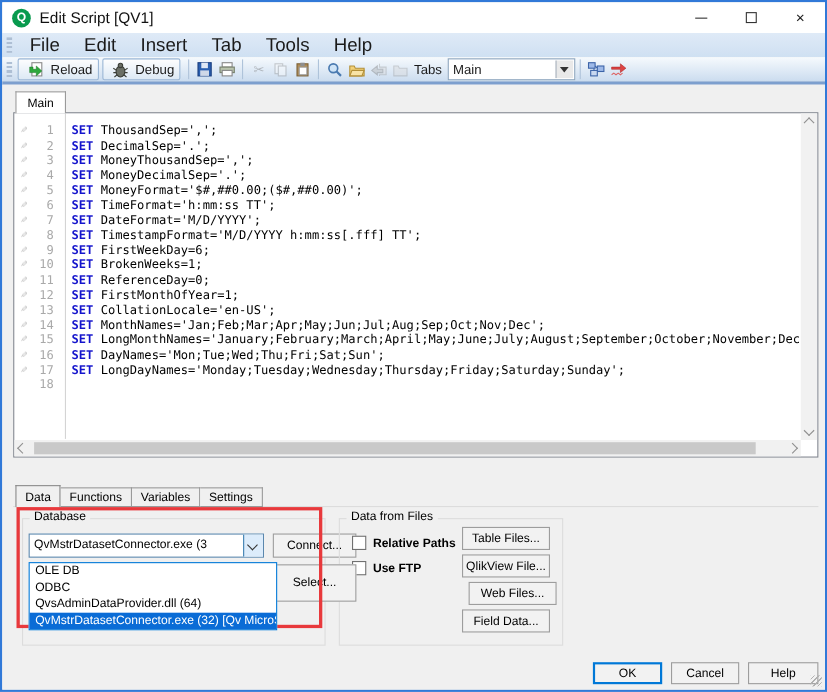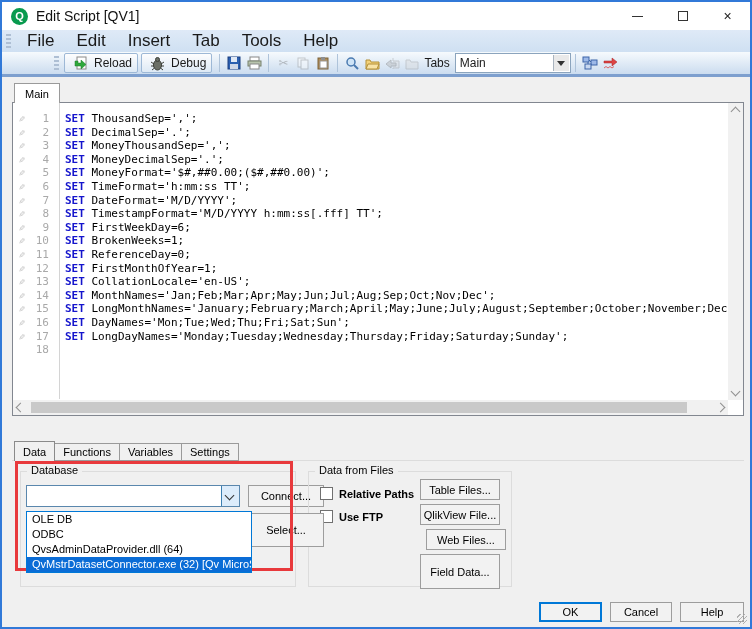--- a/index.html
+++ b/index.html
@@ -15,21 +15,21 @@
   .wbtn{width:45px;height:28px;display:flex;align-items:center;justify-content:center;color:#222;font-size:14px;}
   .minglyph{width:11px;height:1px;background:#333;}
   .maxglyph{width:10px;height:10px;border:1px solid #333;}
   
   .menubar{position:absolute;left:0;top:28px;width:100%;height:22px;background:linear-gradient(#dfeaf7,#cfe0f2);
            display:flex;align-items:center;font-size:17px;color:#1a1a1a;}
   .grip{width:5px;height:14px;margin:0 5px 0 4px;background:repeating-linear-gradient(#aebfd4 0 2px,transparent 2px 4px);}
   .menu-item{padding:2px 11px;cursor:default;}
   
   .toolbar{position:absolute;left:0;top:50px;width:100%;height:25px;background:linear-gradient(#f6fafd,#cbdcef);
-           border-bottom:3px solid #7d9fce;display:flex;align-items:center;font-size:12px;color:#1a1a1a;padding-left:48px;}
+           border-bottom:3px solid #7d9fce;display:flex;align-items:center;font-size:12px;color:#1a1a1a;}
   .tbtn{display:flex;align-items:center;gap:4px;border:1px solid #9db8d6;background:linear-gradient(#fdfdfe,#dde9f5);
         border-radius:2px;padding:1px 5px;height:20px;margin-right:3px;}
   .tico{width:18px;height:18px;display:flex;align-items:center;justify-content:center;margin:0 1px;}
   .tico.dis{opacity:.4;filter:grayscale(1);}
   .tsep{width:1px;height:18px;background:#aec3da;margin:0 4px;}
   .tabslabel{margin:0 5px 0 2px;}
   .tcombo{width:116px;height:20px;background:#fff;border:1px solid #8ba4bd;display:flex;align-items:center;position:relative;}
   .tcombo .val{font-size:12px;padding-left:4px;}
   .tcombo .arr{position:absolute;right:1px;top:1px;bottom:1px;width:16px;background:#e9e9e9;border-left:1px solid #aab4bf;
                display:flex;align-items:center;justify-content:center;}
@@ -237,20 +237,21 @@
         <div class="ptab">Functions</div>
         <div class="ptab">Variables</div>
         <div class="ptab">Settings</div>
       </div>
     <div class="pline"></div>
 
     <div class="group" style="left:18px;top:394px;width:276px;height:116px;">
       <span class="legend">Database</span>
     </div>
     <div class="combo" style="left:24px;top:408px;width:214px;">
+      <span class="val">QvMstrDatasetConnector.exe  (3</span>
       <span class="cbtn">
           <span class="chev"></span>
         </span>
     </div>
     <div class="btn" style="left:246px;top:408px;width:76px;height:22px;">Connect...</div>
     <div class="btn" style="left:246px;top:436px;width:76px;height:34px;z-index:1;">Select...</div>
     <div class="ddlist" style="left:24px;top:434px;width:226px;" id="db-options">
         <div class="dditem">OLE DB</div>
         <div class="dditem">ODBC</div>
         <div class="dditem">QvsAdminDataProvider.dll  (64)</div>
@@ -268,21 +269,21 @@
         </div>
         <div class="cbrow" style="left: 318px; top: 433px;">
           <div class="cbbox"></div>
           <div>Use FTP</div>
         </div>
       </div>
     <div id="dff-buttons">
         <div class="btn" style="left: 418px; top: 402px; width: 80px; height: 21px;">Table Files...</div>
         <div class="btn" style="left: 418px; top: 427px; width: 80px; height: 21px;">QlikView File...</div>
         <div class="btn" style="left: 424px; top: 452px; width: 80px; height: 21px;">Web Files...</div>
-        <div class="btn" style="left: 418px; top: 477px; width: 80px; height: 35px;">Field Data...</div>
+        <div class="btn" style="left: 418px; top: 477px; width: 80px; height: 21px;">Field Data...</div>
       </div>
 
     <div class="btn focused" style="left:537px;top:525px;width:63px;height:20px;">OK</div>
     <div class="btn" style="left:608px;top:525px;width:62px;height:20px;">Cancel</div>
     <div class="btn" style="left:678px;top:525px;width:64px;height:20px;">Help</div>
     <div class="grip2"></div>
   </div>
 </div>
 
 </body></html>

